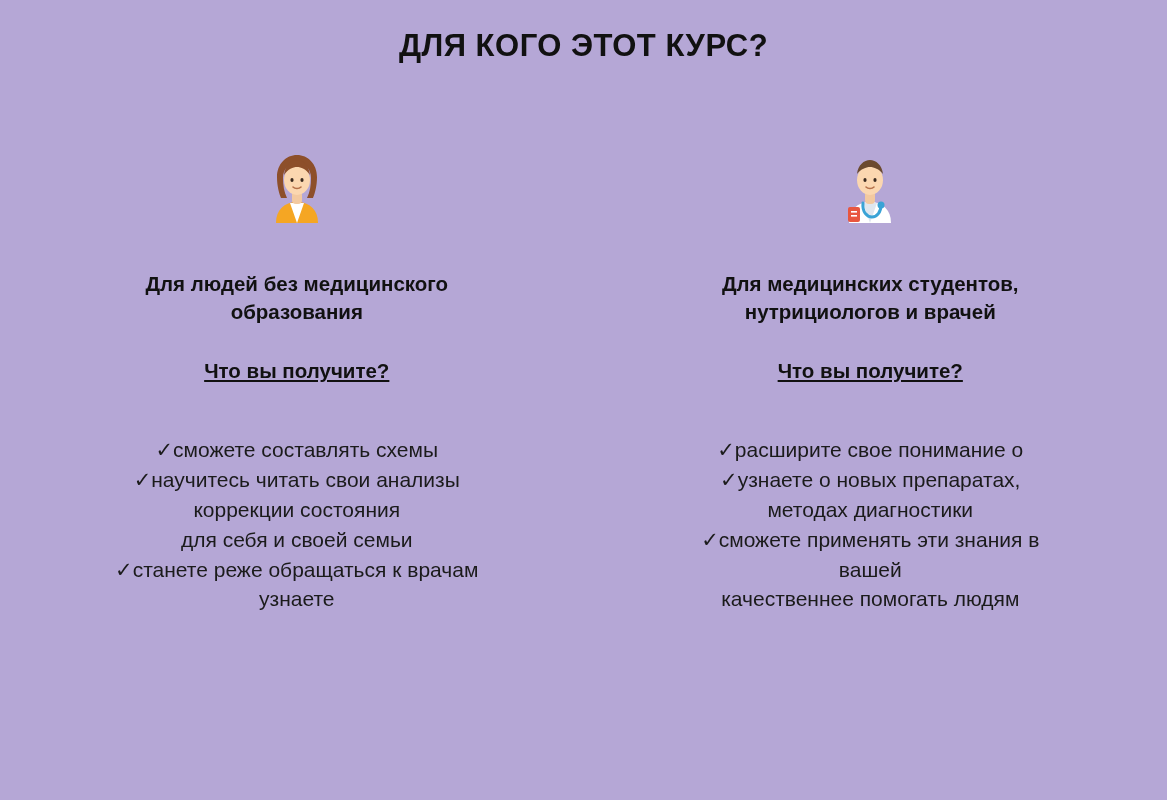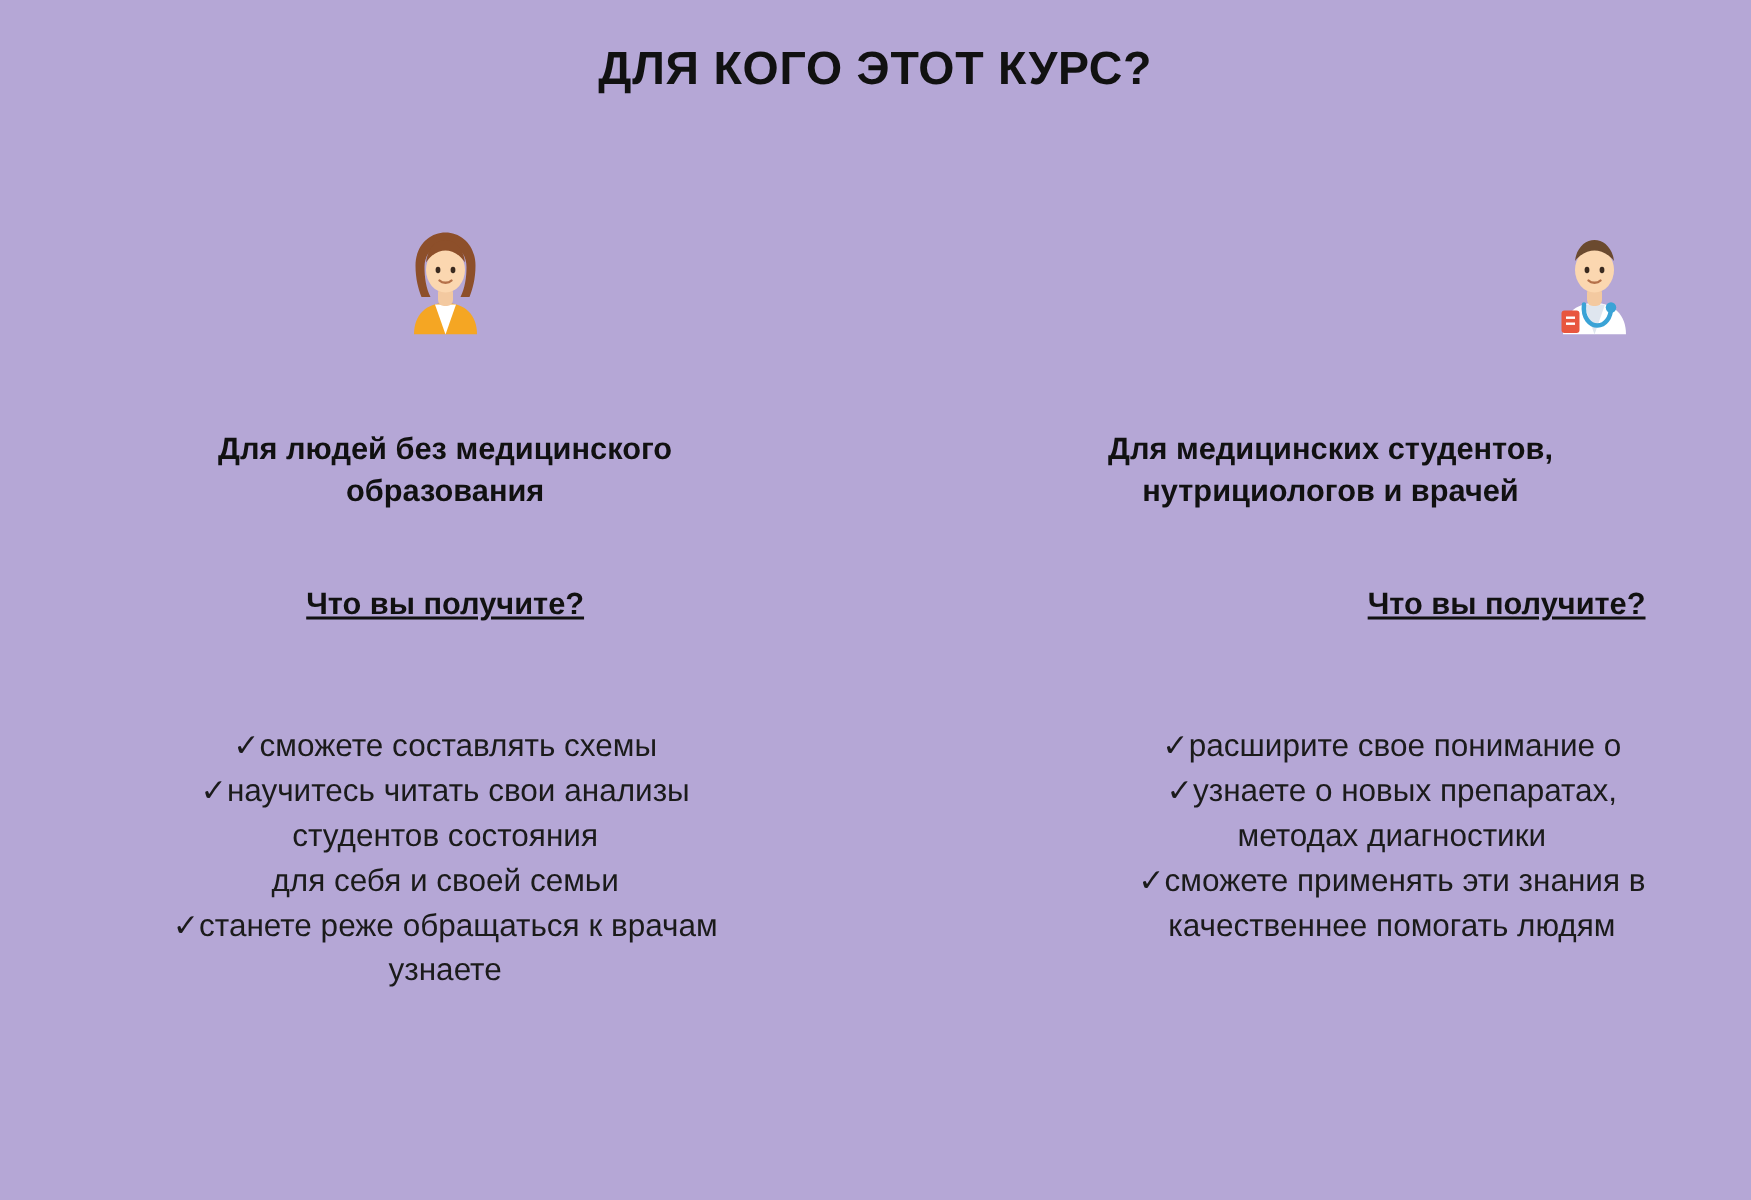--- a/index.html
+++ b/index.html
@@ -34,24 +34,23 @@
     display: flex;
     width: 100%;
     margin-top: 78px;
   }
   .column {
     width: 50%;
     box-sizing: border-box;
     display: flex;
     flex-direction: column;
     align-items: center;
-    gap: 16px;
   }
   .col-left { padding: 0 60px 0 70px; }
-  .col-right { padding: 0 70px 0 60px; align-items: flex-end; }
+  .col-right { padding: 0 70px 0 60px; }
 
   .emoji-wrap {
     height: 86px;
     display: flex;
     align-items: center;
     justify-content: center;
   }
   .avatar-svg { display: block; }
 
   .col-heading {
@@ -109,21 +108,21 @@
           <ellipse cx="39" cy="33" rx="1.6" ry="2.1" fill="#3a2a1f"></ellipse>
 
           <path d="M30 40c2 2 6 2 8 0" stroke="#b5714a" stroke-width="1.6" fill="none" stroke-linecap="round"></path>
         </svg>
       </div>
       <div class="col-heading">Для людей без медицинского образования</div>
       <div class="col-subheading">Что вы получите?</div>
       <div class="benefits">
         <span class="benefit-line">✓сможете составлять схемы</span>
         <span class="benefit-line">✓научитесь читать свои анализы</span>
-        <span class="benefit-line">студентов состояния</span>
+        <span class="benefit-line">коррекции состояния</span>
         <span class="benefit-line">для себя и своей семьи</span>
         <span class="benefit-line">✓станете реже обращаться к врачам</span>
         <span class="benefit-line">узнаете</span>
       </div>
     </div>
 
     <div class="column col-right">
       <div class="emoji-wrap">
         <svg class="avatar-svg" width="68" height="76" viewBox="0 0 68 76" aria-hidden="true">
 
@@ -148,18 +147,19 @@
           <rect x="15" y="68" width="6" height="1.6" fill="#ffffff"></rect>
         </svg>
       </div>
       <div class="col-heading">Для медицинских студентов, нутрициологов и врачей</div>
       <div class="col-subheading">Что вы получите?</div>
       <div class="benefits">
         <span class="benefit-line">✓расширите свое понимание о</span>
         <span class="benefit-line">✓узнаете о новых препаратах,</span>
         <span class="benefit-line">методах диагностики</span>
         <span class="benefit-line">✓сможете применять эти знания в</span>
+        <span class="benefit-line">вашей</span>
         <span class="benefit-line">качественнее помогать людям</span>
       </div>
     </div>
 
   </div>
 </div>
 
 </body></html>

